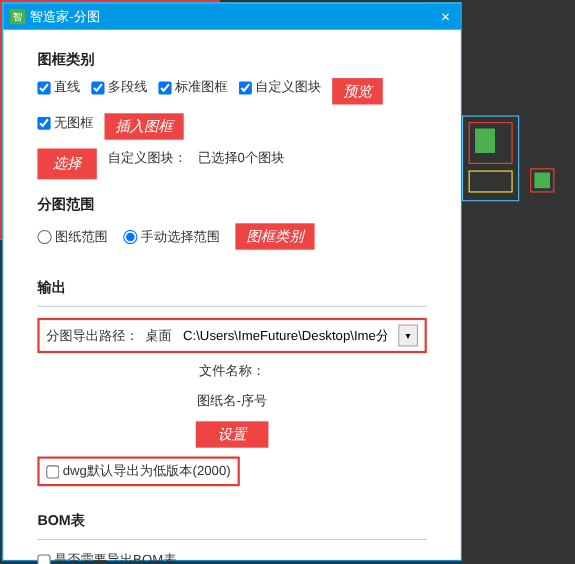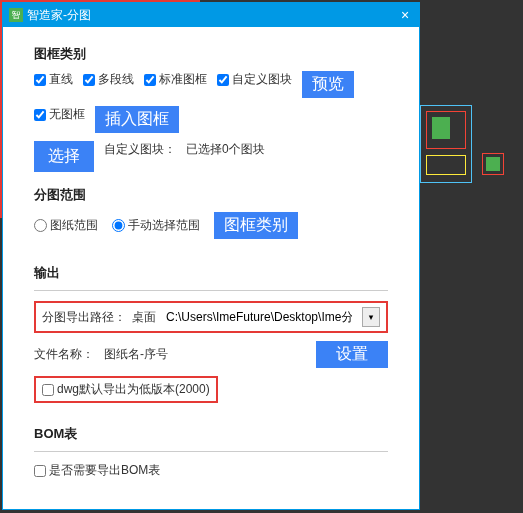--- a/index.html
+++ b/index.html
@@ -7,42 +7,42 @@
 .dialog { position: absolute; background: #fff; border: 1px solid #0099e5; }
 .titlebar { background: #0099e5; color: #fff; height: 24px; display: flex; align-items: center; padding: 0 6px; font-size: 12px; }
 .titlebar .icon { width: 14px; height: 14px; background: #4caf50; margin-right: 4px; display: flex; align-items: center; justify-content: center; font-size: 9px; color: #fff; }
 .titlebar .title { flex: 1; }
 .titlebar .close { width: 16px; text-align: center; cursor: pointer; font-size: 14px; }
 .body { padding: 12px 31px; font-size: 12px; color: #333; }
 .section-h { font-weight: bold; font-size: 13px; margin: 6px 0 8px 0; color: #222; }
 .row { display: flex; align-items: flex-start; gap: 10px; margin-bottom: 8px; flex-wrap: wrap; }
 .chk { display: flex; align-items: center; gap: 3px; }
 .chk input { width: 12px; height: 12px; }
-.btn-g { background: #3b82f6; color: #fff; border: none; padding: 3px 10px; font-size: 16px; cursor: pointer; }
+.btn-g { background: #ef4444; color: #fff; border: none; padding: 3px 10px; font-size: 13px; cursor: pointer; font-style: italic; }
 .btn-b { background: #0099e5; color: #fff; border: none; padding: 5px 14px; font-size: 12px; cursor: pointer; }
 .btn-w { background: #fff; border: 1px solid #888; padding: 4px 14px; font-size: 12px; cursor: pointer; }
 .radio-row { display: flex; align-items: center; gap: 14px; margin-bottom: 25px; }
 .radio { display: flex; align-items: center; gap: 3px; }
 .radio input { width: 13px; height: 13px; }
 .hr { border: none; border-top: 1px solid #ccc; margin: 6px 0 10px 0; }
 .redbox { border: 2px solid #e53935; padding: 4px 6px; margin-bottom: 8px; }
 .path-row { display: flex; align-items: center; gap: 6px; }
 .path-row input[type=text] { flex: 1; border: 1px solid #aaa; padding: 2px 4px; font-size: 12px; height: 20px; }
 .dd-btn { width: 18px; height: 20px; border: 1px solid #aaa; background: #eee; font-size: 9px; cursor: pointer; }
 .main-dialog { left: 2px; top: 2px; width: 418px; height: 508px; }
 .sub-dialog { left: 307px; top: 281px; width: 200px; height: 218px; border: 2px solid #e53935; background: #fff; z-index: 10; }
 .sub-dialog .inner { border: 1px solid #0099e5; height: 100%; display: flex; flex-direction: column; }
 .sub-body { padding: 14px 16px; flex: 1; display: flex; flex-direction: column; }
 .sub-body .chk { margin-bottom: 8px; }
 .sub-foot { display: flex; justify-content: flex-end; gap: 8px; padding: 8px 10px; }
 .sep-row { display: flex; align-items: center; gap: 6px; margin-top: 6px; }
 .sep-row select { flex: 1; border: 1px solid #aaa; font-size: 12px; padding: 1px 2px; }
 .cad-preview { position: absolute; right: 8px; top: 105px; width: 95px; height: 95px; }
 .cad-box { position: absolute; border: 1px solid; }
-.label-row { display: flex; align-items: center; gap: 10px; margin-bottom: 8px; }
+.label-row { display: flex; align-items: center; gap: 10px; margin-bottom: 8px; flex-direction: column; }
 .label-row .lbl { min-width: 60px; }
 .redchk { border: 1px solid #e53935; padding: 2px 4px; display: inline-flex; }
 </style>
 </head>
 <body>
 
 <div class="cad-preview">
   <div class="cad-box" style="left:0;top:0;width:52px;height:78px;border-color:#4fc3f7;"></div>
   <div class="cad-box" style="left:6px;top:6px;width:40px;height:38px;border-color:#f44336;"></div>
   <div class="cad-box" style="left:12px;top:12px;width:18px;height:22px;border-color:#4caf50;background:#4caf50;"></div>

